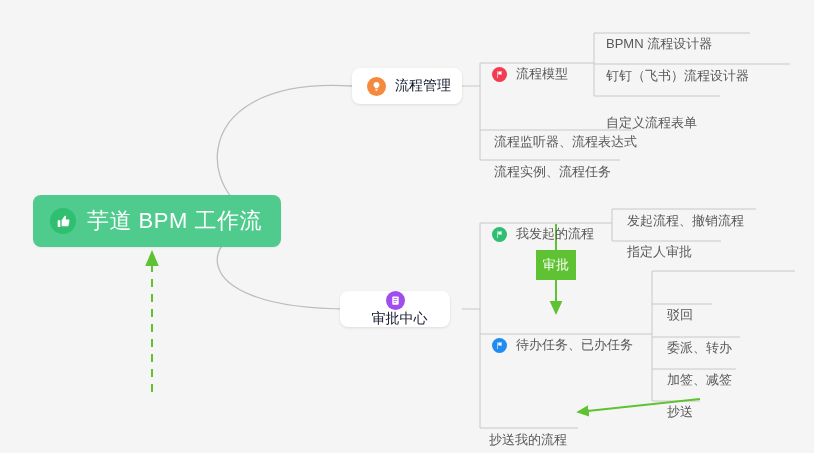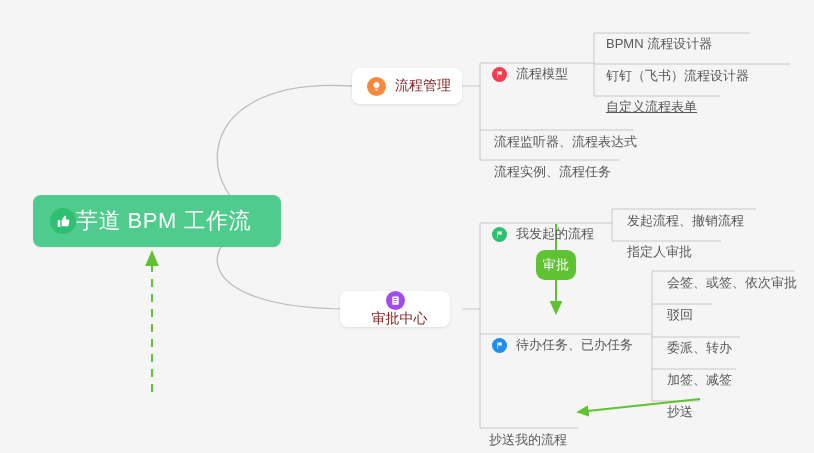--- a/index.html
+++ b/index.html
@@ -41,38 +41,39 @@
     display: flex;
     align-items: center;
     box-sizing: border-box;
     padding-left: 17px;
     box-shadow: 0 1px 2px rgba(0,0,0,0.06);
   }
   .root-label {
     color: #ffffff;
     font-size: 22px;
     letter-spacing: 0.5px;
+    margin-left: 11px;
     white-space: nowrap;
   }
 
   
   .card-node {
     position: absolute;
     background: #ffffff;
     border-radius: 8px;
     display: flex;
     align-items: center;
     box-sizing: border-box;
     padding: 0 15px;
     box-shadow: 0 1px 3px rgba(0,0,0,0.10);
     height: 36px;
   }
   .card-label {
     font-size: 14px;
-    color: #7f1d1d;
+    color: #0f172a;
     margin-left: 9px;
     white-space: nowrap;
   }
 
   #node-process-mgmt { left: 352px; top: 68px; width: 110px; }
   #node-approval-center { left: 340px; top: 291px; width: 110px; flex-direction: column; }
   #node-integration { left: 37px; top: 392px; width: 229px; height: 38px; }
   #node-integration .card-label { font-size: 14px; color: #4a4a4a; }
 
   
@@ -105,21 +106,21 @@
   .icon svg { display: block; }
 
   
   .badge-approval {
     position: absolute;
     left: 536px;
     top: 250px;
     width: 40px;
     height: 30px;
     background: #5FC232;
-    border-radius: 9px;
+    border-radius: 0;
     display: flex;
     align-items: center;
     justify-content: center;
     color: #ffffff;
     font-size: 13px;
     letter-spacing: 0.5px;
   }
 </style>
 </head>
 <body>
@@ -217,21 +218,21 @@
   <div class="leaf" style="left:492px; top:139px;">
     <span class="leaf-text">流程实例、流程任务</span>
   </div>
 
   <div class="leaf" style="left:604px; top:11px;">
     <span class="leaf-text">BPMN 流程设计器</span>
   </div>
   <div class="leaf" style="left:604px; top:43px;">
     <span class="leaf-text">钉钉（飞书）流程设计器</span>
   </div>
-  <div class="leaf" style="left:604px; top:74px;text-decoration:underline;">
+  <div class="leaf" style="left:604px; top:90px;">
     <span class="leaf-text">自定义流程表单</span>
   </div>
 
   <div class="card-node" id="node-approval-center">
     <span class="icon sz-mid" style="background:#A14DEE;">
       <svg width="11" height="11" viewBox="0 0 24 24" fill="#ffffff">
         <rect x="5" y="3" width="14" height="18" rx="2"></rect>
         <rect x="8" y="7" width="8" height="1.7" fill="#A14DEE"></rect>
         <rect x="8" y="11" width="8" height="1.7" fill="#A14DEE"></rect>
         <rect x="8" y="15" width="5" height="1.7" fill="#A14DEE"></rect>
@@ -262,23 +263,20 @@
     <span class="leaf-text">抄送我的流程</span>
   </div>
 
   <div class="leaf" style="left:625px; top:219px;">
     <span class="leaf-text">指定人审批</span>
   </div>
   <div class="leaf" style="left:625px; top:188px;">
     <span class="leaf-text">发起流程、撤销流程</span>
   </div>
 
-  <div class="leaf" style="left:665px; top:250px;">
-    <span class="leaf-text">会签、或签、依次审批</span>
-  </div>
   <div class="leaf" style="left:665px; top:282px;">
     <span class="leaf-text">驳回</span>
   </div>
   <div class="leaf" style="left:665px; top:315px;">
     <span class="leaf-text">委派、转办</span>
   </div>
   <div class="leaf" style="left:665px; top:347px;text-align:right;">
     <span class="leaf-text">加签、减签</span>
   </div>
   <div class="leaf" style="left:665px; top:379px;">

